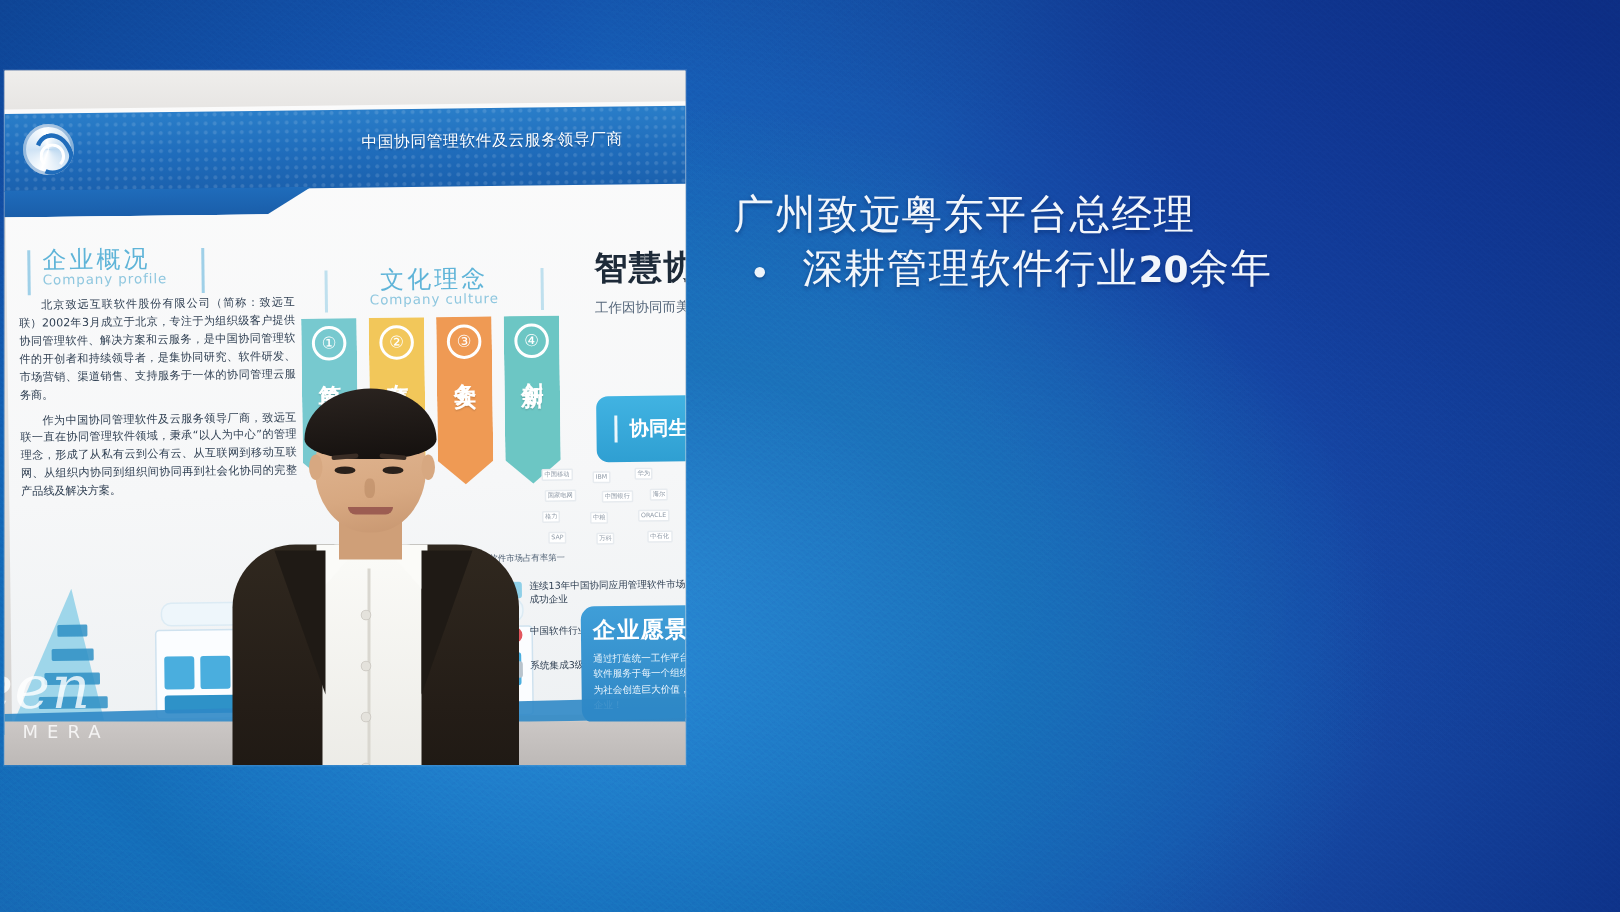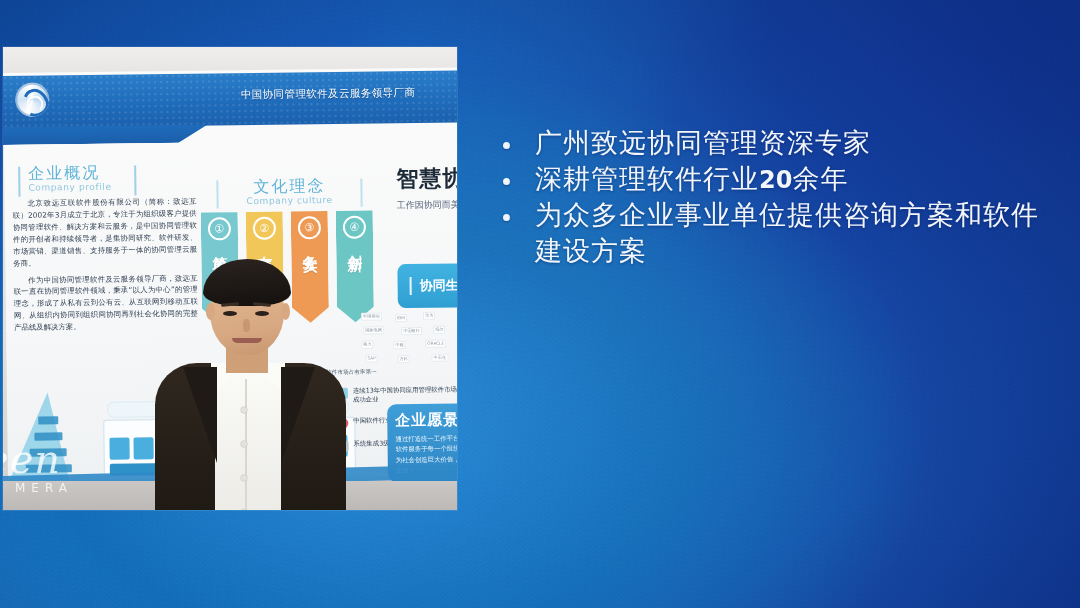--- a/index.html
+++ b/index.html
@@ -382,19 +382,18 @@
 
     </div>
 
     <div class="watermark">
       <div class="wm-script">een</div>
       <div class="wm-sub">MERA</div>
     </div>
   </div>
 
   <div class="panel">
+    <div class="lead">广州致远粤东平台总经理</div>
     <ul class="bullets">
-      <li>广州致远协同管理资深专家</li>
       <li><span>深耕管理软件行业</span><span class="num">20</span><span>余年</span></li>
-      <li>为众多企业事业单位提供咨询方案和软件建设方案</li>
     </ul>
   </div>
 </div>
 
 </body></html>

